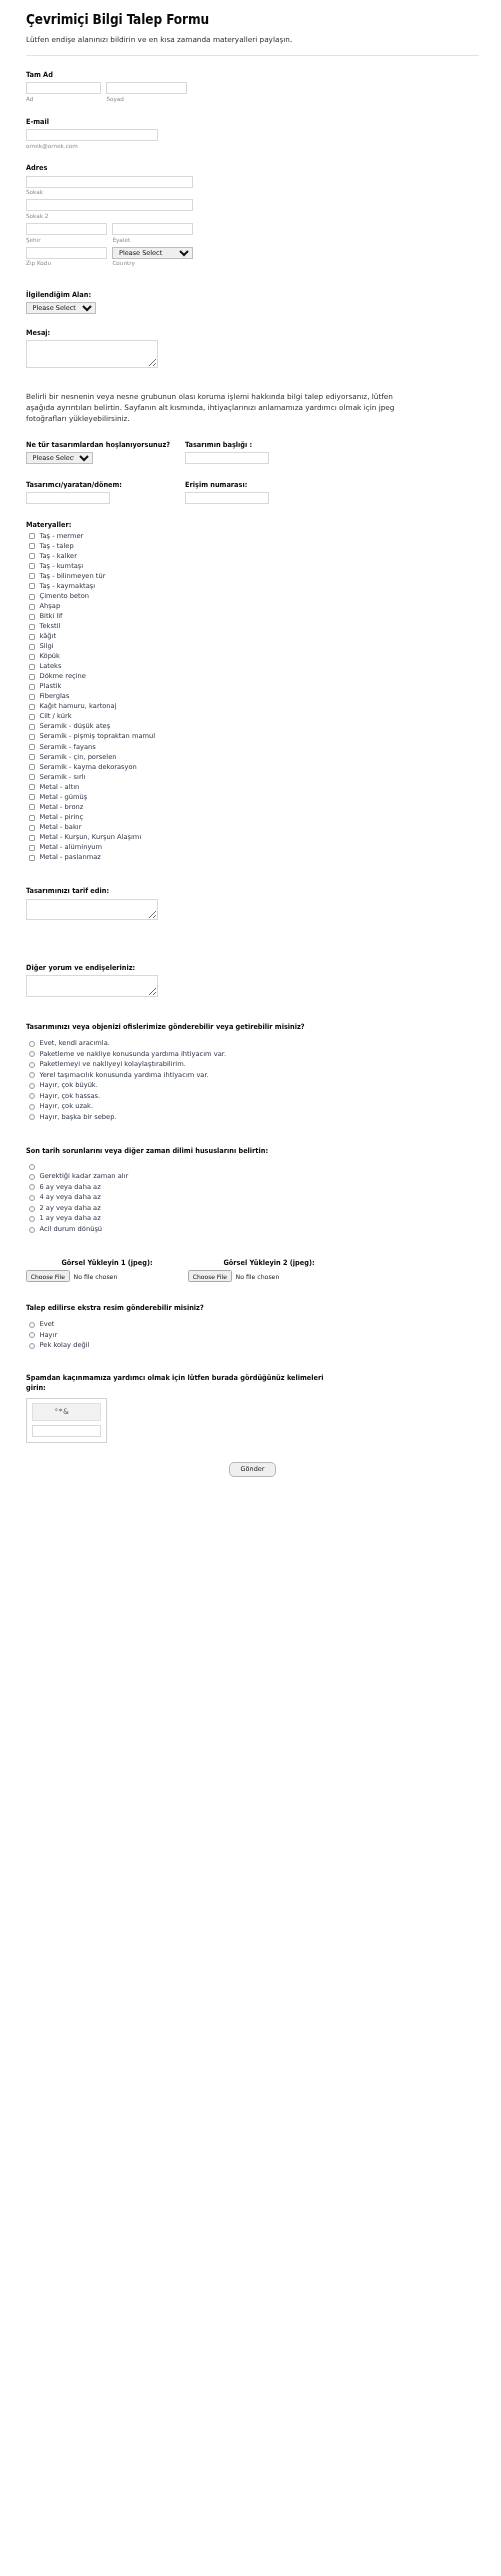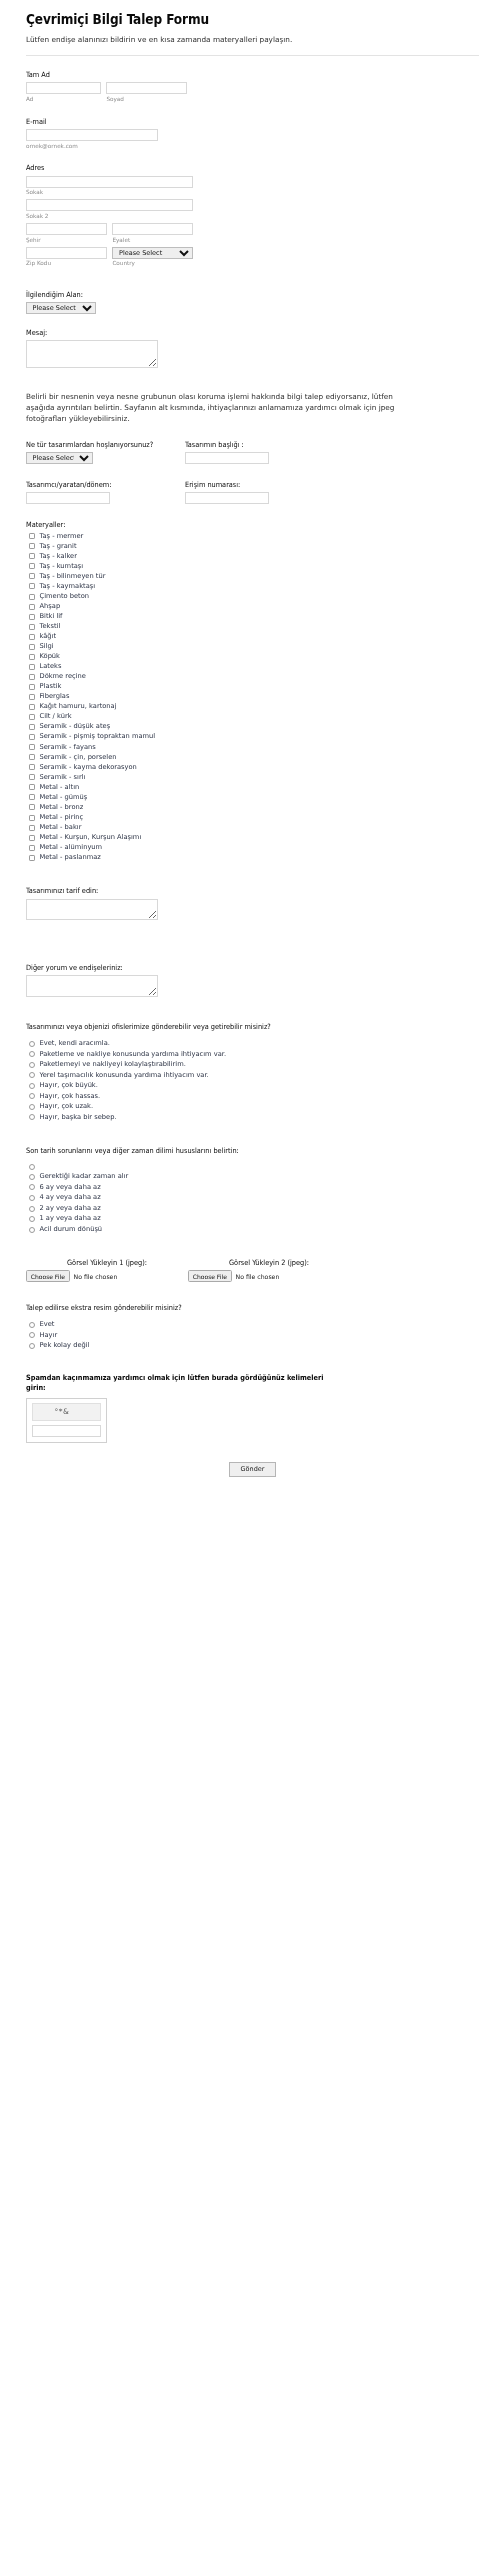--- a/index.html
+++ b/index.html
@@ -29,21 +29,21 @@
     font-size: 7.3px;
     color: #2f2f2f;
     margin: 0 0 9.7px 0;
     line-height: 1.4;
   }
   .rule { border: 0; border-top: 0.5px solid #e3e3e3; margin: 0 0 14px 0; width: 453px; }
 
   .field { margin-bottom: 14px; }
   .field-label {
     font-family: "DejaVu Sans Condensed", "Liberation Sans Narrow", "Liberation Sans", sans-serif;
-    font-weight: normal;
+    font-weight: bold;
     font-size: 7.3px;
     color: #0a0a0a;
     margin: 0 0 3.2px 0;
     line-height: 1.25;
   }
   .sublabel {
     font-size: 5.7px;
     color: #8d8d8d;
     margin-top: 1.6px;
     line-height: 1.2;
@@ -199,21 +199,21 @@
   }
   .captcha-input { width: 69px; margin-top: 3.8px; }
 
   .submit-wrap { margin-top: 18.3px; width: 453px; display: flex; justify-content: center; }
   .submit-btn {
     font-family: "DejaVu Sans", sans-serif;
     font-size: 6.5px;
     color: #222;
     background: #efefef;
     border: 0.5px solid #b5b5b5;
-    border-radius: 0;
+    border-radius: 5px;
     padding: 2.7px 10.8px;
   }
   .spacer-lg { height: 8.6px; }
 </style>
 </head>
 <body>
 
 <div class="page">
   <div class="wrap">
 
@@ -326,21 +326,21 @@
 
     <div class="field">
       <div class="field-label">Materyaller:</div>
       <div class="check-list" id="materials-list">
           <div class="check-row">
             <span class="cbox"></span>
             <span class="opt-text">Taş - mermer</span>
           </div>
           <div class="check-row">
             <span class="cbox"></span>
-            <span class="opt-text">Taş - granit</span>
+            <span class="opt-text">Taş - talep</span>
           </div>
           <div class="check-row">
             <span class="cbox"></span>
             <span class="opt-text">Taş - kalker</span>
           </div>
           <div class="check-row">
             <span class="cbox"></span>
             <span class="opt-text">Taş - kumtaşı</span>
           </div>
           <div class="check-row">

